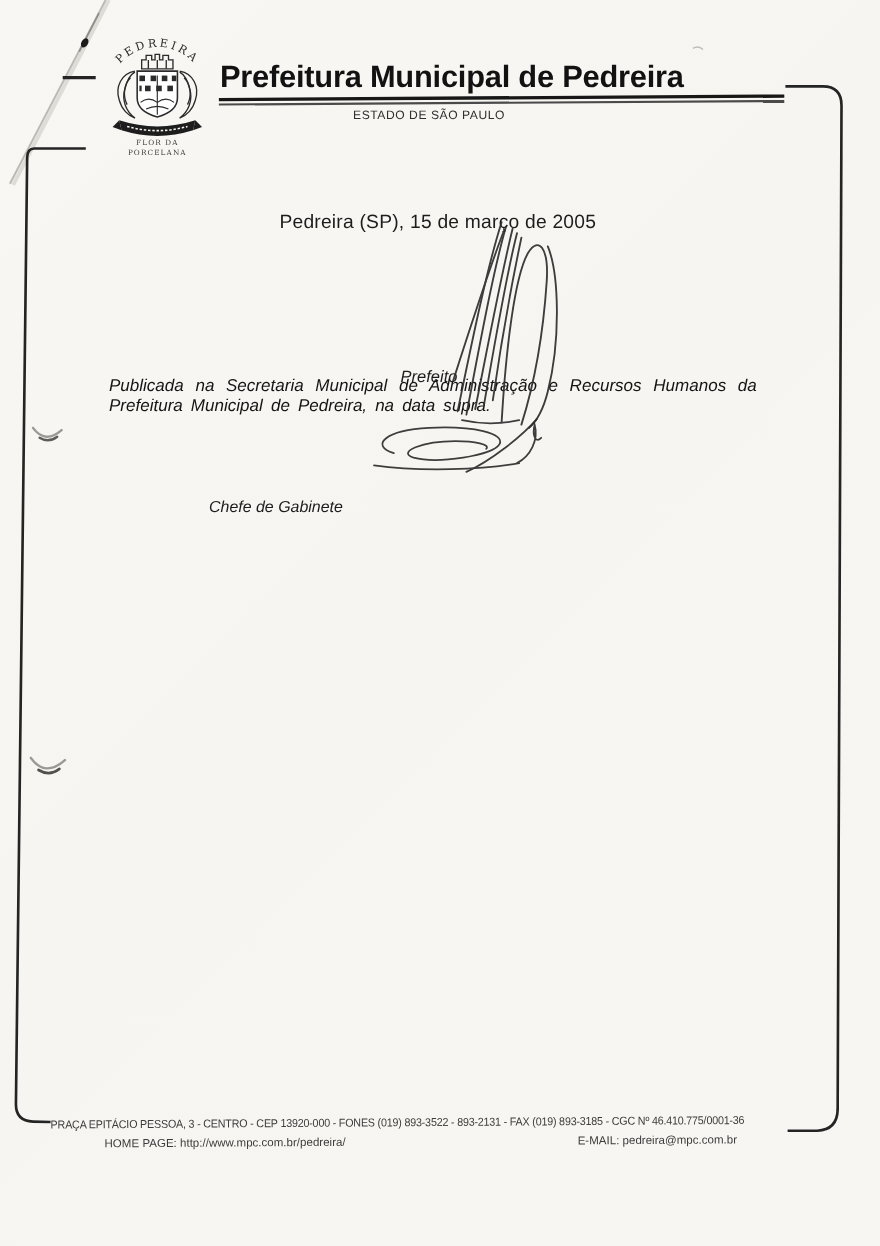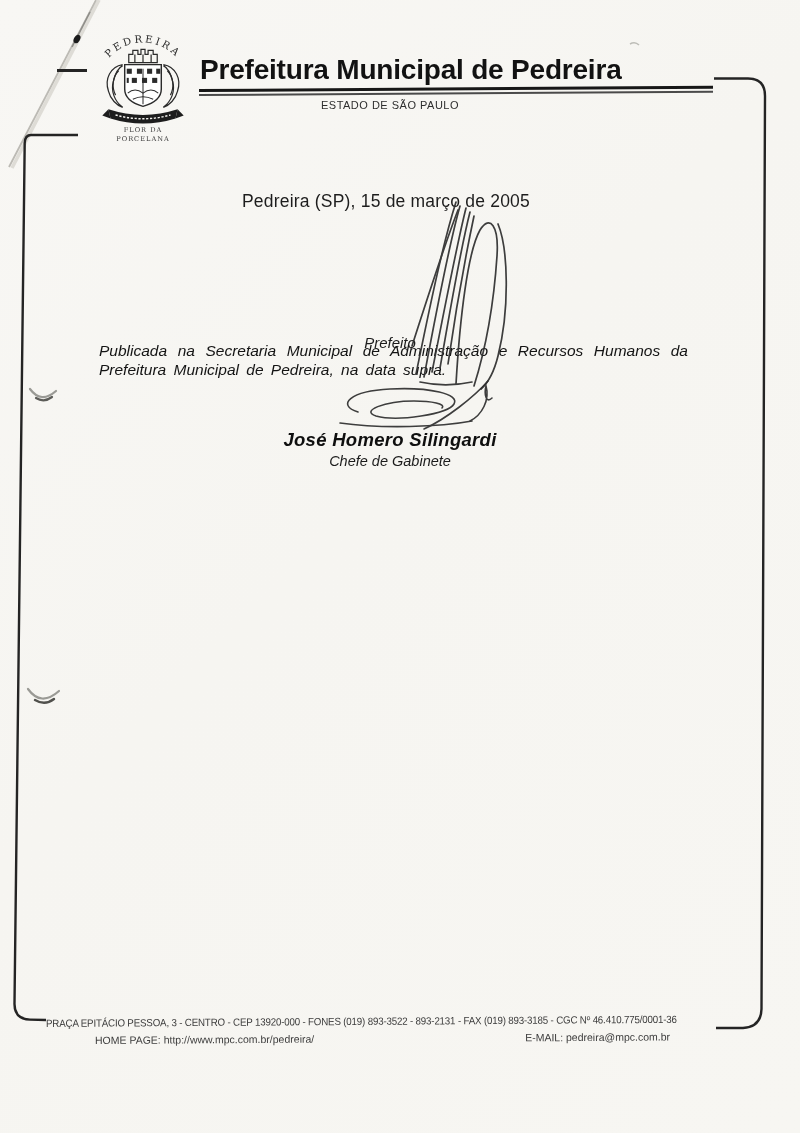--- a/index.html
+++ b/index.html
@@ -16,30 +16,30 @@
   }
   .title-rule-1{left:199px;top:89px;width:514px;height:3px;background:#171717;
     transform:rotate(-0.35deg);transform-origin:left center;z-index:2;}
   .title-rule-2{left:199px;top:94px;width:514px;height:2px;background:#4a4a4a;
     transform:rotate(-0.35deg);transform-origin:left center;z-index:2;}
   .subtitle{
     left:300px;top:99px;width:180px;text-align:center;font-size:11px;
     color:#2e2e2e;letter-spacing:0.5px;white-space:nowrap;z-index:2;
   }
   
-  .date-line{left:242px;top:191px;font-size:17.5px;color:#1d1d1d;letter-spacing:0.2px;z-index:2;}
+  .date-line{left:254px;top:191px;font-size:17.5px;color:#1d1d1d;letter-spacing:0.2px;z-index:2;}
   .signer1-name{left:190px;top:270px;width:400px;text-align:center;font-weight:bold;
     font-size:16.5px;letter-spacing:0.8px;color:#101010;white-space:nowrap;z-index:2;}
   .signer1-role{left:190px;top:290px;width:400px;text-align:center;font-style:italic;
     font-size:15px;color:#1c1c1c;z-index:2;margin-top:44px;}
   .pub-note{left:99px;top:342px;width:589px;font-style:italic;font-size:15.5px;
     color:#141414;text-align:justify;line-height:18.5px;word-spacing:3px;z-index:2;}
   .signer2-name{left:190px;top:429px;width:400px;text-align:center;font-weight:bold;
     font-style:italic;font-size:18.5px;letter-spacing:0.3px;color:#0f0f0f;z-index:2;}
-  .signer2-role{left:190px;top:453px;width:400px;text-align:center;font-style:italic;
+  .signer2-role{left:190px;top:453px;width:400px;text-align:left;font-style:italic;
     font-size:14.5px;color:#1c1c1c;z-index:2;}
   
   .sig1{left:398px;top:196px;width:122px;height:196px;z-index:3;}
   .sig2{left:318px;top:378px;width:192px;height:56px;z-index:3;}
   
   .footer-line1{left:46px;top:1017px;font-size:10.5px;color:#3c3c3c;white-space:nowrap;
     letter-spacing:-0.2px;transform:scaleX(0.93) rotate(-0.35deg);transform-origin:left center;z-index:2;}
   .footer-line2{left:95px;top:1034px;width:575px;display:flex;justify-content:space-between;
     font-size:10.5px;color:#3c3c3c;white-space:nowrap;transform:rotate(-0.35deg);
     transform-origin:left center;z-index:2;}
@@ -151,21 +151,20 @@
 
   <div class="abs pub-note">Publicada na Secretaria Municipal de Administração e Recursos Humanos da Prefeitura Municipal de Pedreira, na data supra.</div>
 
   <svg class="abs sig2" viewBox="0 0 192 56" fill="none" stroke="#2e2e2e" stroke-width="1.6" stroke-linecap="round" opacity="0.92">
     <path d="M 40 34 C 18 27 32 13 72 11 C 112 9 142 16 136 26 C 130 36 80 44 58 38 C 42 33 66 23 96 23 C 114 23 128 26 124 30"></path>
     <path d="M 22 45 C 64 51 122 49 154 43"></path>
     <path d="M 170 3 C 156 19 128 41 106 51"></path>
     <path d="M 152 43 C 164 37 172 22 168 8 C 166 16 168 26 174 20"></path>
   </svg>
 
-  <div class="abs signer2-name">José Homero Silingardi</div>
   <div class="abs signer2-role">Chefe de Gabinete</div>
 
   <div class="abs footer-line1">PRAÇA EPITÁCIO PESSOA, 3 - CENTRO - CEP 13920-000 - FONES (019) 893-3522 - 893-2131 - FAX (019) 893-3185 - CGC Nº 46.410.775/0001-36</div>
   <div class="abs footer-line2">
     <span>HOME PAGE: http://www.mpc.com.br/pedreira/</span>
     <span>E-MAIL: pedreira@mpc.com.br</span>
   </div>
 
 </div>
 

